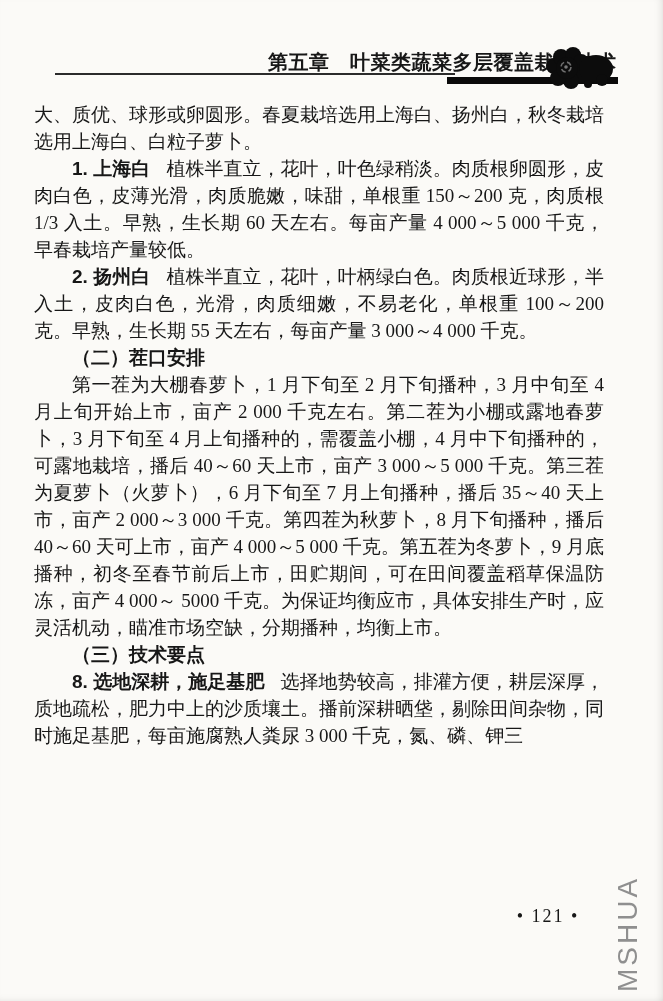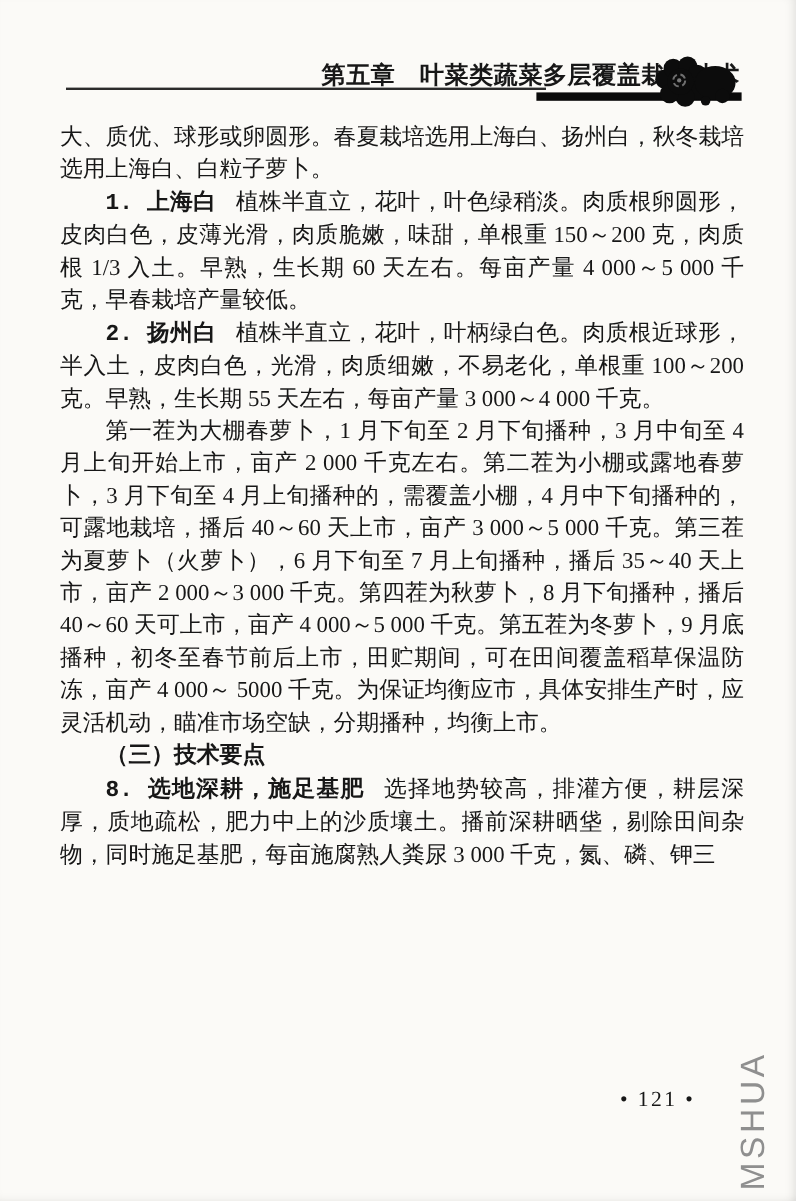--- a/index.html
+++ b/index.html
@@ -28,33 +28,33 @@
     font-family:"Liberation Sans","DejaVu Sans",sans-serif;
     font-weight:bold; font-size:20px; letter-spacing:.5px;
     white-space:nowrap; z-index:2;
   }
   .rosette {
     position:absolute; top:46px; left:540px; width:76px; height:46px; z-index:3;
   }
 
   
   .content {
-    position:absolute; top:101px; left:50px; width:570px;
+    position:absolute; top:101px; left:34px; width:570px;
     font-size:19px; line-height:27px;
     text-align:justify;
     word-break:break-all;
   }
   .para { margin:0; text-indent:2em; }
   .para.continuation { text-indent:0; }
   .para.heading {
     font-family:"Liberation Sans","DejaVu Sans",sans-serif;
     font-weight:bold;
   }
   .lead {
-    font-family:Liberation Mono, monospace;
+    font-family:Liberation Sans, sans-serif;
     font-weight:bold;
     margin-right:.85em;
   }
 
   
   .page-number {
     position:absolute; top:906px; left:493px; width:110px;
     font-size:18px; letter-spacing:2px; text-align:center;
     white-space:nowrap;
   }
@@ -91,20 +91,21 @@
       </g>
       <circle cx="26" cy="21" r="5" fill="none" stroke="#6f6f6f" stroke-width="1.6" stroke-dasharray="5 3"></circle>
       <circle cx="26" cy="21" r="1.8" fill="#7a7a7a"></circle>
     </svg>
   </div>
 
   <div class="content">
       <p class="para continuation"><span>大、质优、球形或卵圆形。春夏栽培选用上海白、扬州白，秋冬栽培选用上海白、白粒子萝卜。</span></p>
       <p class="para numbered"><b class="lead">1. 上海白</b><span>植株半直立，花叶，叶色绿稍淡。肉质根卵圆形，皮肉白色，皮薄光滑，肉质脆嫩，味甜，单根重 150～200 克，肉质根 1/3 入土。早熟，生长期 60 天左右。每亩产量 4 000～5 000 千克，早春栽培产量较低。</span></p>
       <p class="para numbered"><b class="lead">2. 扬州白</b><span>植株半直立，花叶，叶柄绿白色。肉质根近球形，半入土，皮肉白色，光滑，肉质细嫩，不易老化，单根重 100～200 克。早熟，生长期 55 天左右，每亩产量 3 000～4 000 千克。</span></p>
+      <p class="para heading"><b class="lead">（二）茬口安排</b></p>
       <p class="para indent"><span>第一茬为大棚春萝卜，1 月下旬至 2 月下旬播种，3 月中旬至 4 月上旬开始上市，亩产 2 000 千克左右。第二茬为小棚或露地春萝卜，3 月下旬至 4 月上旬播种的，需覆盖小棚，4 月中下旬播种的，可露地栽培，播后 40～60 天上市，亩产 3 000～5 000 千克。第三茬为夏萝卜（火萝卜），6 月下旬至 7 月上旬播种，播后 35～40 天上市，亩产 2 000～3 000 千克。第四茬为秋萝卜，8 月下旬播种，播后 40～60 天可上市，亩产 4 000～5 000 千克。第五茬为冬萝卜，9 月底播种，初冬至春节前后上市，田贮期间，可在田间覆盖稻草保温防冻，亩产 4 000～ 5000 千克。为保证均衡应市，具体安排生产时，应灵活机动，瞄准市场空缺，分期播种，均衡上市。</span></p>
       <p class="para heading"><b class="lead">（三）技术要点</b></p>
       <p class="para numbered"><b class="lead">8. 选地深耕，施足基肥</b><span>选择地势较高，排灌方便，耕层深厚，质地疏松，肥力中上的沙质壤土。播前深耕晒垡，剔除田间杂物，同时施足基肥，每亩施腐熟人粪尿 3 000 千克，氮、磷、钾三</span></p>
     </div>
 
   <div class="page-number">• 121 •</div>
 
   <div class="watermark">MSHUA</div>
 
 </div>

